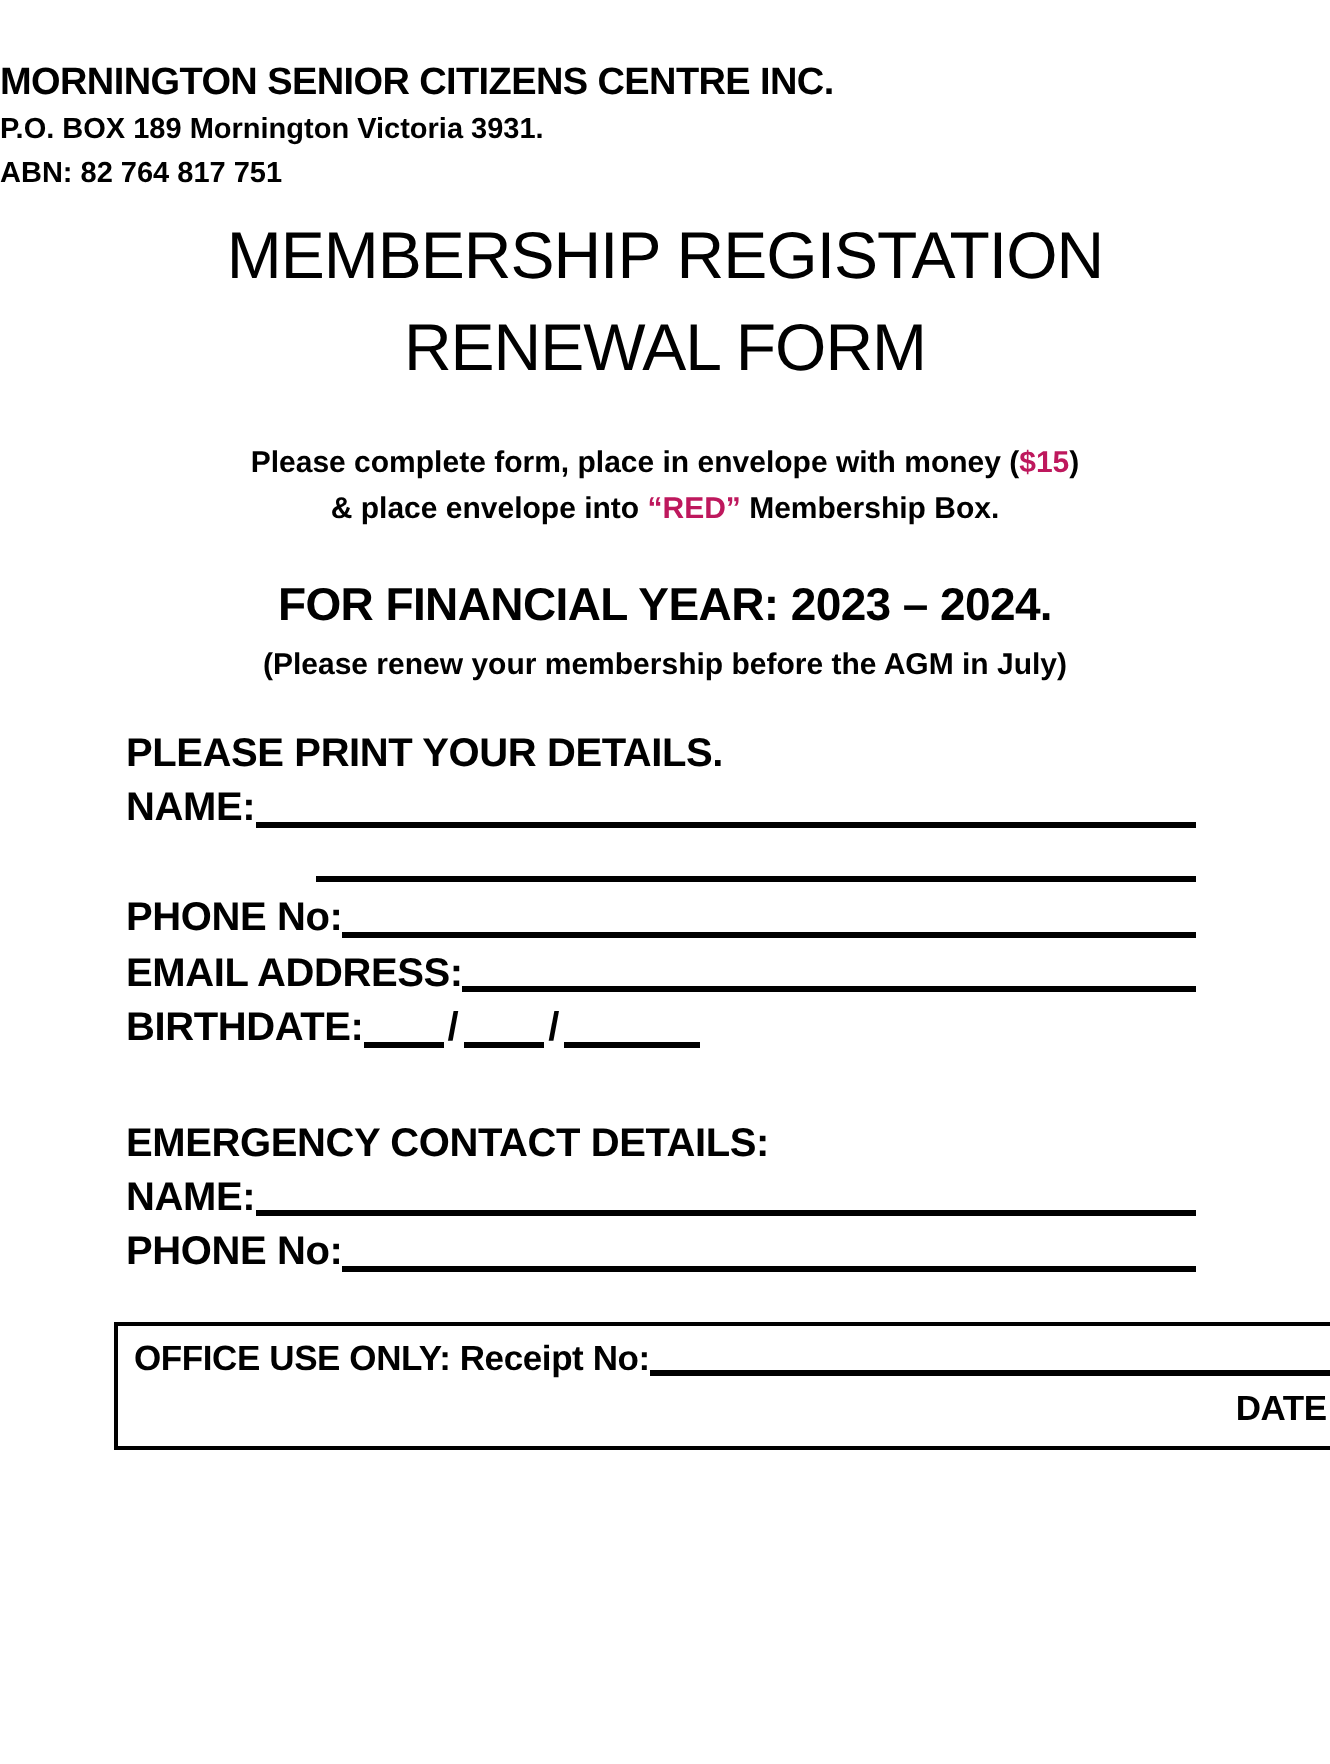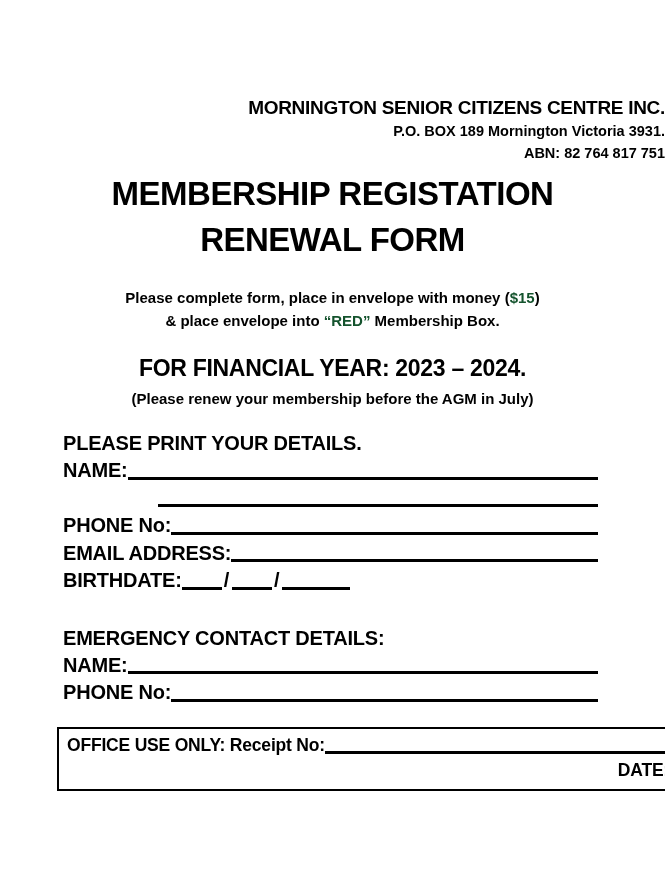--- a/index.html
+++ b/index.html
@@ -6,32 +6,32 @@
   html,body { background:#ffffff; }
   body {
     width:665px; height:882px;
     font-family:"Liberation Sans", sans-serif;
     color:#000;
     overflow:hidden;
   }
   .page { position:relative; width:665px; height:882px; background:#fff; }
 
   
-  .hdr { text-align:right; padding-top:96px; }
+  .hdr { text-align:left; padding-top:30px; }
   .org-name { font-size:19px; font-weight:bold; line-height:24px; letter-spacing:-0.3px; }
   .org-sub  { font-size:14.5px; font-weight:bold; line-height:22px; }
 
   
   .title { text-align:center; margin-top:7px; }
-  .title div { font-size:33px; font-weight:bold; line-height:46px; letter-spacing:-0.5px; }
+  .title div { font-size:33px; font-weight:normal; line-height:46px; letter-spacing:-0.5px; }
 
   
   .instr { text-align:center; margin-top:23px; }
   .instr div { font-size:15px; font-weight:bold; line-height:23px; }
-  .red { color:#14532d; }
+  .red { color:#be185d; }
 
   
   .finyear { text-align:center; margin-top:21px; font-size:23px; font-weight:bold; line-height:30px; letter-spacing:-0.3px; }
   .renew   { text-align:center; margin-top:4px; font-size:15px; font-weight:bold; line-height:23px; }
 
   
   .details { margin:20px 0 0 63px; width:535px; }
   .sec-head { font-size:20px; font-weight:bold; line-height:27px; letter-spacing:-0.2px; }
   .row { display:flex; height:27.5px; align-items:flex-end; }
   .lbl { font-size:20px; font-weight:bold; line-height:27.5px; letter-spacing:-0.2px; white-space:pre; }

